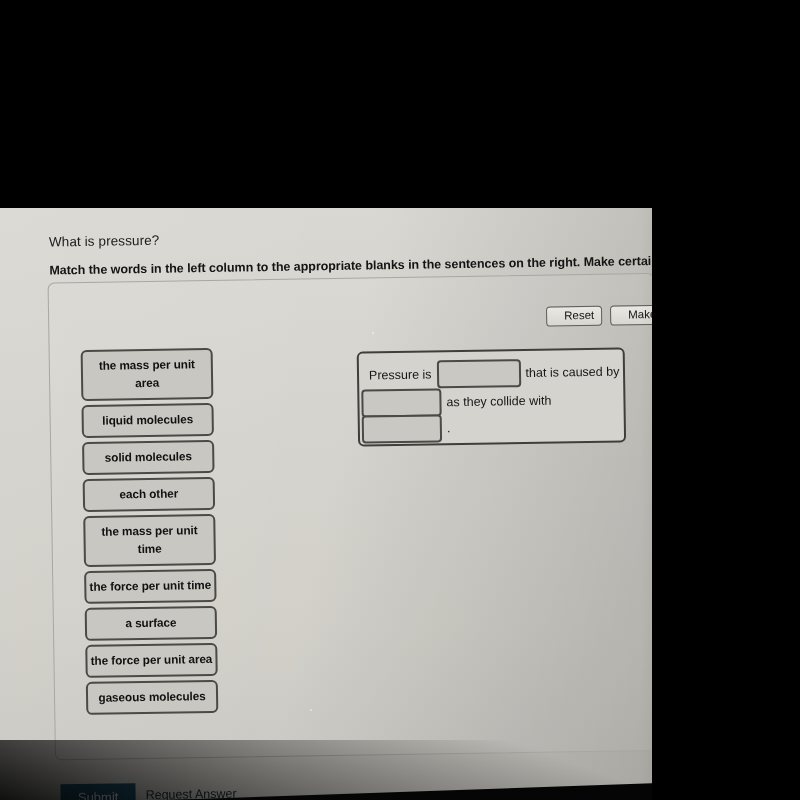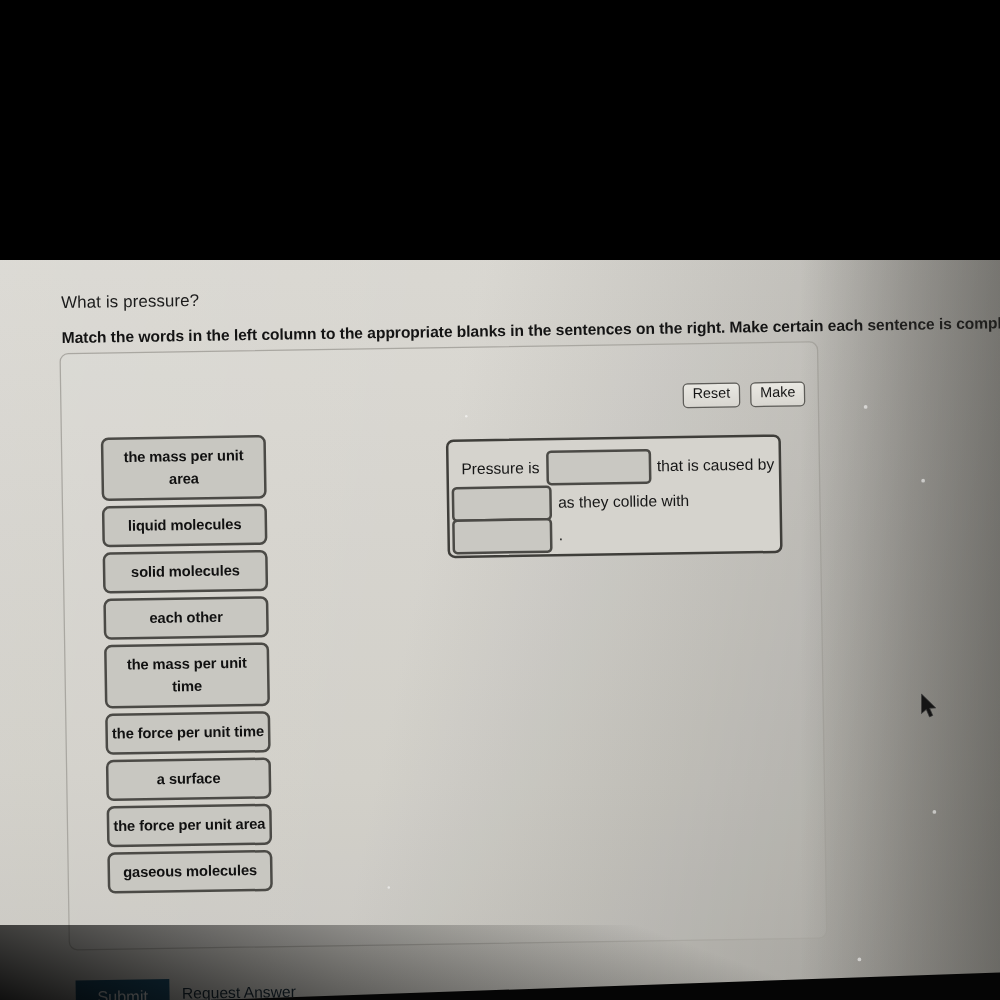--- a/index.html
+++ b/index.html
@@ -7,21 +7,21 @@
     padding: 0;
     width: 800px;
     height: 800px;
     overflow: hidden;
     background: #000;
     font-family: "Liberation Sans", sans-serif;
   }
 
   #screen {
     position: relative;
-    width: 800px;
+    width: 652px;
     height: 800px;
     background: #000000;
     overflow: hidden;
   }
 
   
   #photo {
     position: absolute;
     left: -14px;
     top: 206px;
@@ -110,21 +110,21 @@
     left: 549px; top: 309px;
     display: flex;
     gap: 8px;
   }
   .pbtn {
     font-size: 11.5px;
     color: #151515;
     background: linear-gradient(180deg, #e9e8e2 0%, #d8d6d0 100%);
     border: 1px solid #5e5d59;
     border-radius: 4px;
-    padding: 2px 7px 3px 7px;
+    padding: 2px 7px 3px 17px;
     line-height: 13px;
     cursor: pointer;
   }
 
   
   .bank {
     position: absolute;
     left: 83px; top: 345px;
     width: 132px;
   }

